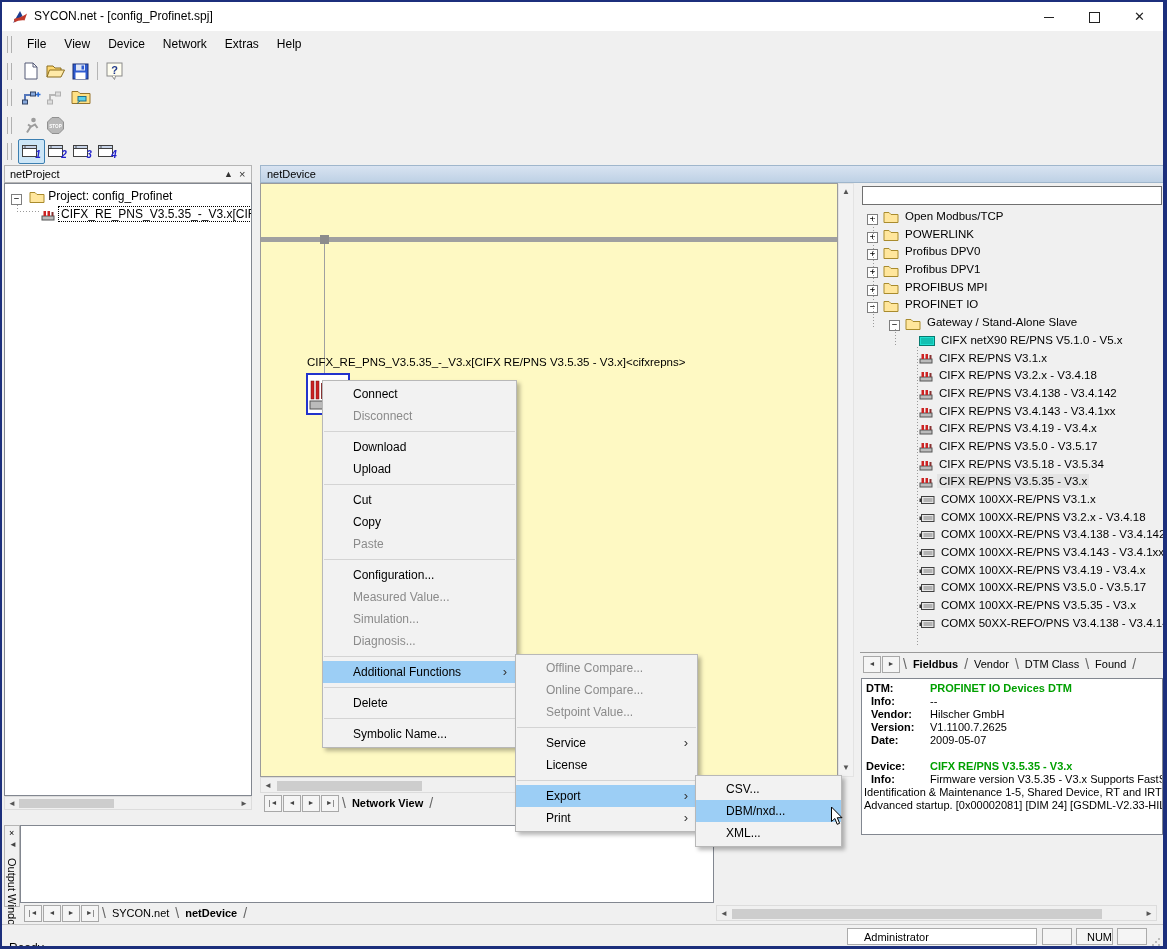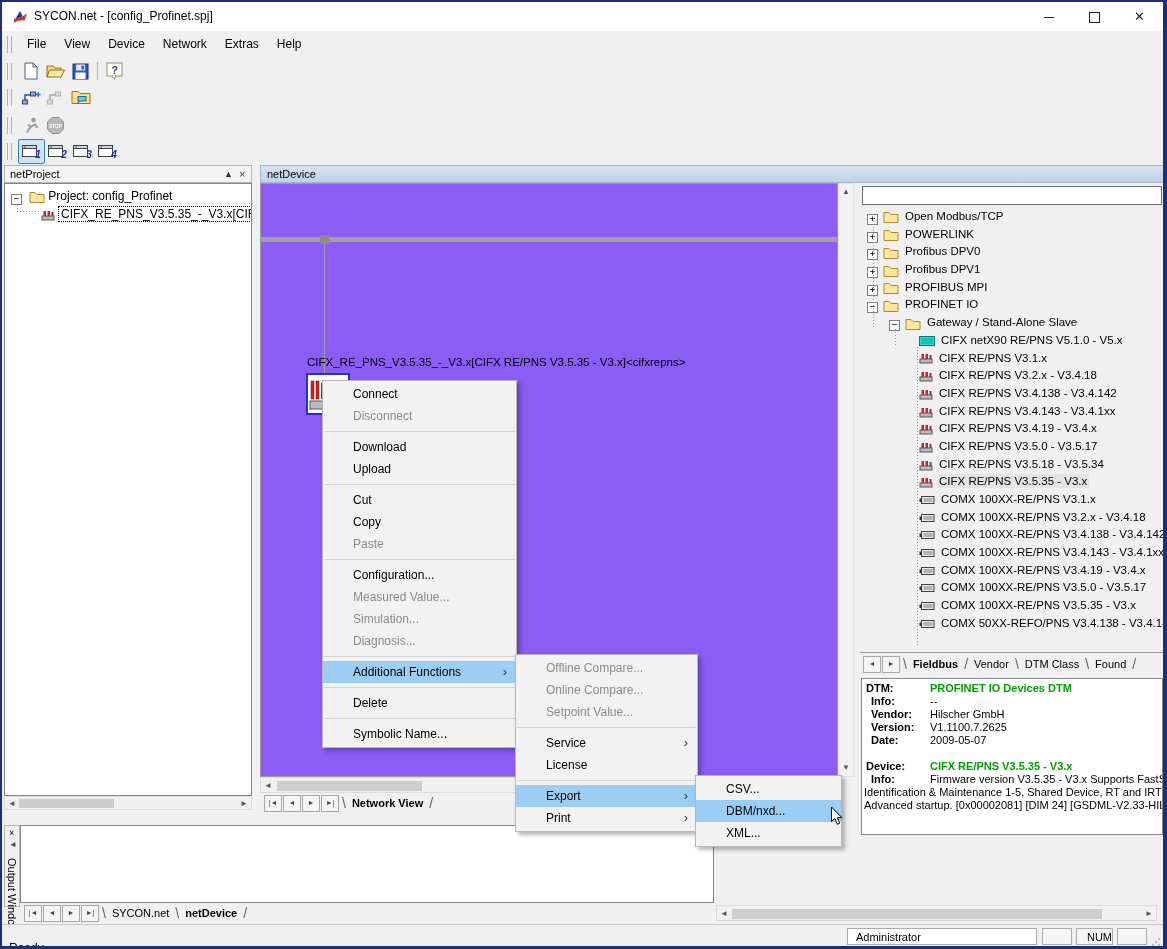--- a/index.html
+++ b/index.html
@@ -42,21 +42,21 @@
   .expbox{display:inline-block;width:9px;height:9px;border:1px solid #7e7e7e;background:#fff;
           font-size:9px;line-height:7px;text-align:center;vertical-align:-1px;font-family:"DejaVu Sans Mono",monospace;}
   .dotted-v{position:absolute;width:1px;background-image:repeating-linear-gradient(to bottom,#9a9a9a 0 1px,transparent 1px 3px);}
   .dotted-h{position:absolute;height:1px;background-image:repeating-linear-gradient(to right,#9a9a9a 0 1px,transparent 1px 3px);}
   .seldev{border:1px dotted #000;padding:0 2px;background:#fff;}
   .hscroll{background:#f0f0f0;border:1px solid #dcdcdc;box-sizing:border-box;}
   .sb-arrow{position:absolute;font-size:8px;color:#555;line-height:12px;text-align:center;}
   .sb-thumb{position:absolute;background:#cdcdcd;}
 
   
-  .canvas{left:258px;top:181px;width:578px;height:594px;background:#8b5cf6;border:1px solid #9b9b9b;box-sizing:border-box;}
+  .canvas{left:258px;top:181px;width:578px;height:594px;background:#fef9c3;border:1px solid #9b9b9b;box-sizing:border-box;}
   .busline{position:absolute;left:0;top:53px;width:100%;height:5px;background:#a0a0a0;}
   .bustap{position:absolute;left:59px;top:51px;width:9px;height:9px;background:#8c8c8c;}
   .busdrop{position:absolute;left:63px;top:60px;width:1px;height:130px;background:#a0a0a0;}
   .devlabel{position:absolute;left:46px;top:172px;font-size:11.5px;white-space:nowrap;}
   .devicon{position:absolute;left:45px;top:189px;width:40px;height:38px;border:2px solid #2233cc;background:#fff;}
   .vscroll{left:836px;top:181px;width:16px;height:594px;background:#f2f2f2;border:1px solid #e3e3e3;box-sizing:border-box;}
   .mainhscroll{left:258px;top:775px;width:578px;height:16px;}
   .tabrow{display:flex;align-items:center;background:#f0f0f0;font-size:11px;}
   .navbtn{width:16px;height:15px;border:1px solid #a8a8a8;background:#f5f5f5;font-size:7px;color:#444;
           text-align:center;line-height:14px;margin-right:1px;}
@@ -88,21 +88,21 @@
   
   .out-bar{left:2px;top:823px;width:16px;height:82px;background:#f0f0f0;border:1px solid #b5b5b5;box-sizing:border-box;}
   .out-vtitle{position:absolute;left:1px;top:32px;writing-mode:vertical-rl;font-size:11px;white-space:nowrap;}
   .out-white{left:18px;top:823px;width:694px;height:78px;background:#fff;border:1px solid #828790;box-sizing:border-box;}
   .out-tabs{left:18px;top:901px;width:694px;height:20px;}
   .bot-hscroll{left:714px;top:903px;width:441px;height:16px;}
 
   
   .statusbar{left:0;top:922px;width:100%;height:24px;background:#f0f0f0;border-top:1px solid #c8c8c8;font-size:12px;}
   .sb-box{position:absolute;top:3px;height:17px;border:1px solid #ababab;background:#f5f5f5;
-          font-size:11px;line-height:16px;padding-left:8px;box-sizing:border-box;}
+          font-size:11px;line-height:16px;padding-left:16px;box-sizing:border-box;}
 
   
   .cmenu{position:absolute;background:#f2f2f2;border:1px solid #b8b8b8;box-shadow:3px 3px 4px rgba(0,0,0,0.28);
          padding:2px 0;z-index:30;}
   .mi{position:relative;height:22px;line-height:22px;font-size:12px;padding-left:30px;white-space:nowrap;}
   .mi.dis{color:#8b8b8b;}
   .mi.sel{background:#9ccef5;}
   .miarw{position:absolute;right:9px;top:0;font-size:13px;color:#333;}
   .msep{height:1px;background:#d4d4d4;margin:4px 1px;}
 

